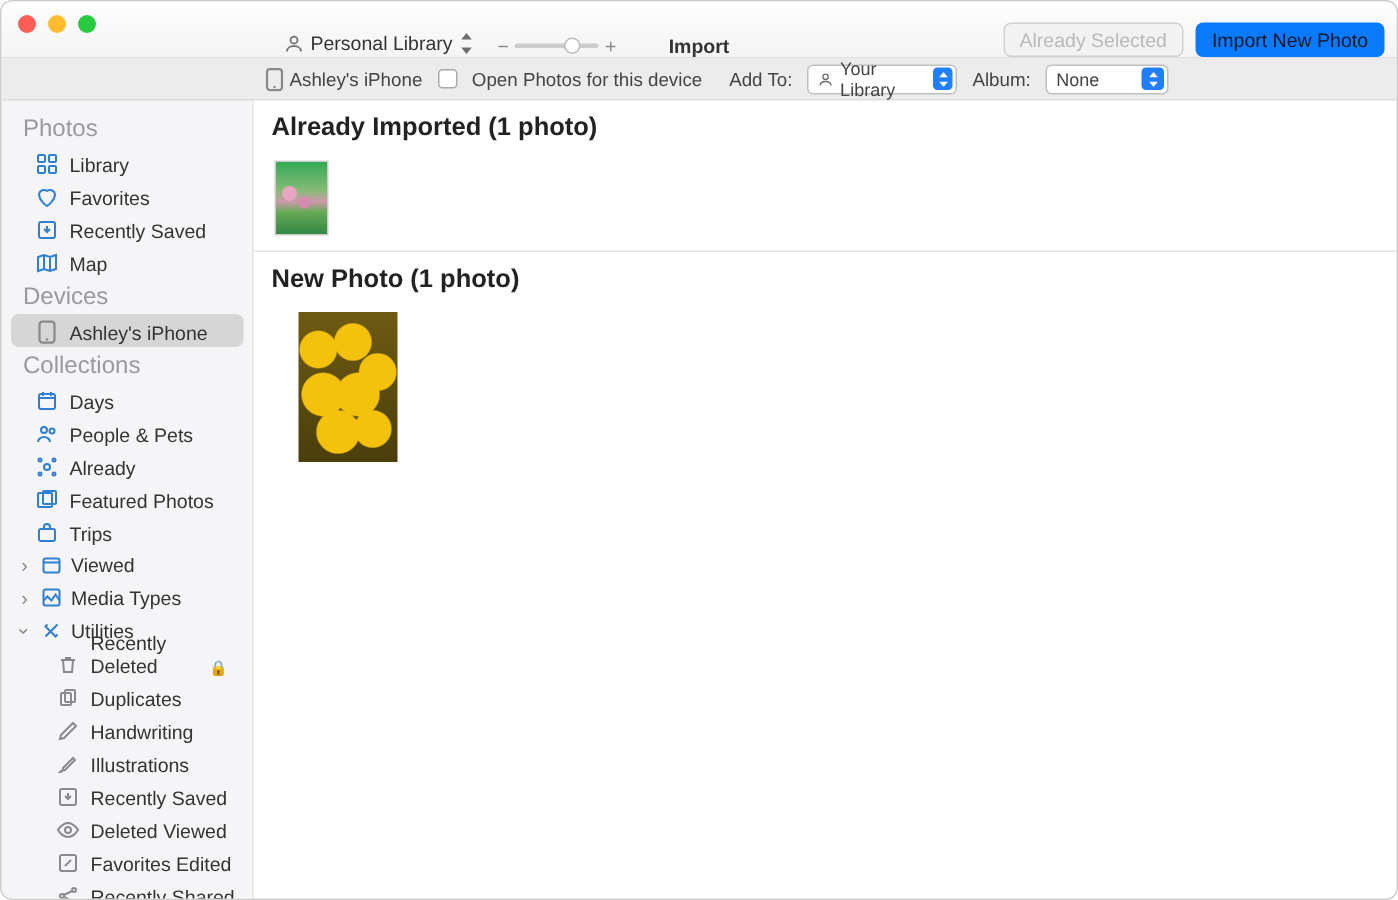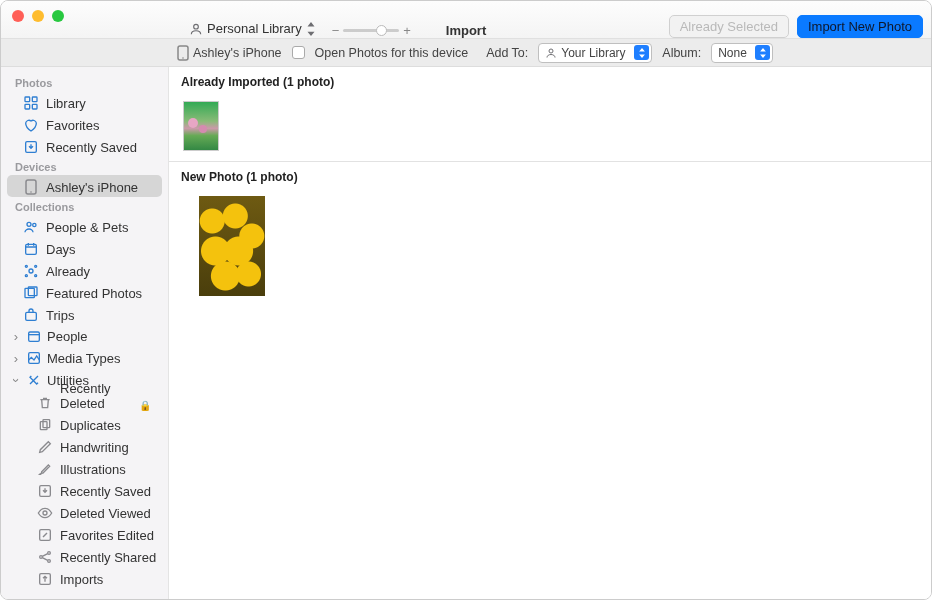--- a/index.html
+++ b/index.html
@@ -94,61 +94,61 @@
     }
     .checkbox {
       width: 13px; height: 13px; border: 1px solid #aaa; border-radius: 3px; background: #fff;
       display: inline-block; vertical-align: middle;
     }
     .combo {
       display: flex; align-items: center;
       background: #fff; border: 1px solid #bfbfbf; border-radius: 4px;
       height: 20px; padding: 0 2px 0 6px; gap: 4px; font-size: 12px;
     }
-    .combo-w1 { width: 114px; }
-    .combo-w2 { width: 62px; }
+    .combo-w1 { width: 100px; }
+    .combo-w2 { width: 82px; }
     .combo .arrow-box {
       width: 15px; height: 15px; border-radius: 3px; background: #1f7fff;
       display: flex; align-items: center; justify-content: center; margin-left: auto;
     }
     .combo .arrow-box svg { width: 8px; height: 10px; }
 
     .body-area {
       flex: 1; display: flex; overflow: hidden;
     }
     .sidebar {
       width: 168px;
       background: #f5f4f6;
       border-right: 1px solid #e4e4e4;
       padding: 6px 0 6px 0;
       overflow-y: auto;
       font-size: 13px;
       position: relative;
     }
     .section-header {
-      color: #9a9a9e; font-size: 11px; font-weight: 700; padding: 4px 14px 2px;
+      color: #9a9a9e; font-size: 16px; font-weight: 400; padding: 4px 14px 2px;
     }
     .item {
       display: flex; align-items: flex-end; gap: 7px;
       padding: 2px 10px 2px 22px; height: 22px; color: #333;
     }
     .item.sub { padding-left: 36px; }
     .item svg, .item .ico { width: 16px; height: 16px; flex-shrink: 0; }
     .item.active { background: #d6d6d6; border-radius: 5px; margin: 0 6px; padding-left: 16px; }
     .item .lock { margin-left: auto; margin-right: 6px; color: #aaa; font-size: 10px; }
     .disclose {
       display: flex; align-items: center; gap: 5px; padding: 2px 10px 2px 10px; height: 22px;
     }
     .disclose .tri { width: 10px; color: #888; display:inline-flex; align-items:center; justify-content:center;}
     .disclose svg.ico { width: 16px; height: 16px; }
     .main {
       flex: 1; overflow-y: auto; padding: 0 0 10px 0; background: #fff;
     }
     .section-title {
-      font-weight: 700; font-size: 12px; padding: 8px 0 8px 12px; color: #222;
+      font-weight: 700; font-size: 17px; padding: 8px 0 8px 12px; color: #222;
     }
     .divider { height: 1px; background: #e2e2e2; margin: 0; }
     .thumb-row { padding: 4px 0 10px 14px; }
     .thumb1 {
       width: 36px; height: 50px; border: 1px solid #ccc;
       background: linear-gradient(#3a5, #8b7 40%, #c9a 55%, #6a5 70%, #384 100%);
       position: relative;
     }
     .thumb1::after {
       content:""; position:absolute; top:16px; left:4px; width:10px; height:10px; background:#e7a6c4; border-radius:50%;
@@ -256,45 +256,51 @@
         </svg>
       <span>Favorites</span>
     </div>
     <div class="item">
       <svg class="ico blue" viewBox="0 0 24 24" fill="none" stroke="currentColor" stroke-width="2">
           <rect x="4" y="4" width="16" height="16" rx="2"></rect>
           <path d="M12 8v6m-3-3 3 3 3-3"></path>
         </svg>
       <span>Recently Saved</span>
     </div>
+    <div class="item">
+      <svg class="ico blue" viewBox="0 0 24 24" fill="none" stroke="currentColor" stroke-width="2">
+          <path d="M3 6l6-2 6 2 6-2v14l-6 2-6-2-6 2V6z M9 4v14 M15 6v14"></path>
+        </svg>
+      <span>Map</span>
+    </div>
 
     <div class="section-header">Devices</div>
     <div class="item active">
       <svg class="ico gray" viewBox="0 0 12 16">
           <rect x="1" y="1" width="10" height="14" rx="2" fill="none" stroke="currentColor" stroke-width="1.5"></rect>
           <circle cx="6" cy="13" r="0.8" fill="currentColor"></circle>
         </svg>
       <span>Ashley's iPhone</span>
     </div>
 
     <div class="section-header">Collections</div>
     <div class="item">
       <svg class="ico blue" viewBox="0 0 24 24" fill="none" stroke="currentColor" stroke-width="2">
+          <rect x="4" y="5" width="16" height="15" rx="2"></rect>
+          <path d="M4 9h16M8 3v4M16 3v4"></path>
+        </svg>
+      <span>Days</span>
+    </div>
+    <div class="item">
+      <svg class="ico blue" viewBox="0 0 24 24" fill="none" stroke="currentColor" stroke-width="2">
           <circle cx="9" cy="8" r="3"></circle>
           <circle cx="17" cy="9" r="2.5"></circle>
           <path d="M3 20c0-3 3-5 6-5s6 2 6 5"></path>
         </svg>
       <span>People &amp; Pets</span>
-    </div>
-    <div class="item">
-      <svg class="ico blue" viewBox="0 0 24 24" fill="none" stroke="currentColor" stroke-width="2">
-          <rect x="4" y="5" width="16" height="15" rx="2"></rect>
-          <path d="M4 9h16M8 3v4M16 3v4"></path>
-        </svg>
-      <span>Days</span>
     </div>
     <div class="item">
       <svg class="ico blue" viewBox="0 0 24 24" fill="none" stroke="currentColor" stroke-width="2">
           <circle cx="12" cy="12" r="3"></circle>
           <circle cx="5" cy="5" r="1.5"></circle>
           <circle cx="19" cy="5" r="1.5"></circle>
           <circle cx="5" cy="19" r="1.5"></circle>
           <circle cx="19" cy="19" r="1.5"></circle>
         </svg>
       <span>Already</span>
@@ -313,21 +319,21 @@
         </svg>
       <span>Trips</span>
     </div>
 
     <div class="disclose">
       <span class="tri">›</span>
       <svg class="ico blue" viewBox="0 0 24 24" fill="none" stroke="currentColor" stroke-width="2">
           <rect x="4" y="6" width="16" height="14" rx="2"></rect>
           <path d="M4 10h16"></path>
         </svg>
-      <span>People</span>
+      <span>Viewed</span>
     </div>
     <div class="disclose">
       <span class="tri">›</span>
       <svg class="ico blue" viewBox="0 0 24 24" fill="none" stroke="currentColor" stroke-width="2">
           <rect x="4" y="4" width="16" height="16" rx="2"></rect>
           <path d="M4 15l4-4 4 4 4-6 4 6"></path>
         </svg>
       <span>Media Types</span>
     </div>
     <div class="disclose">

